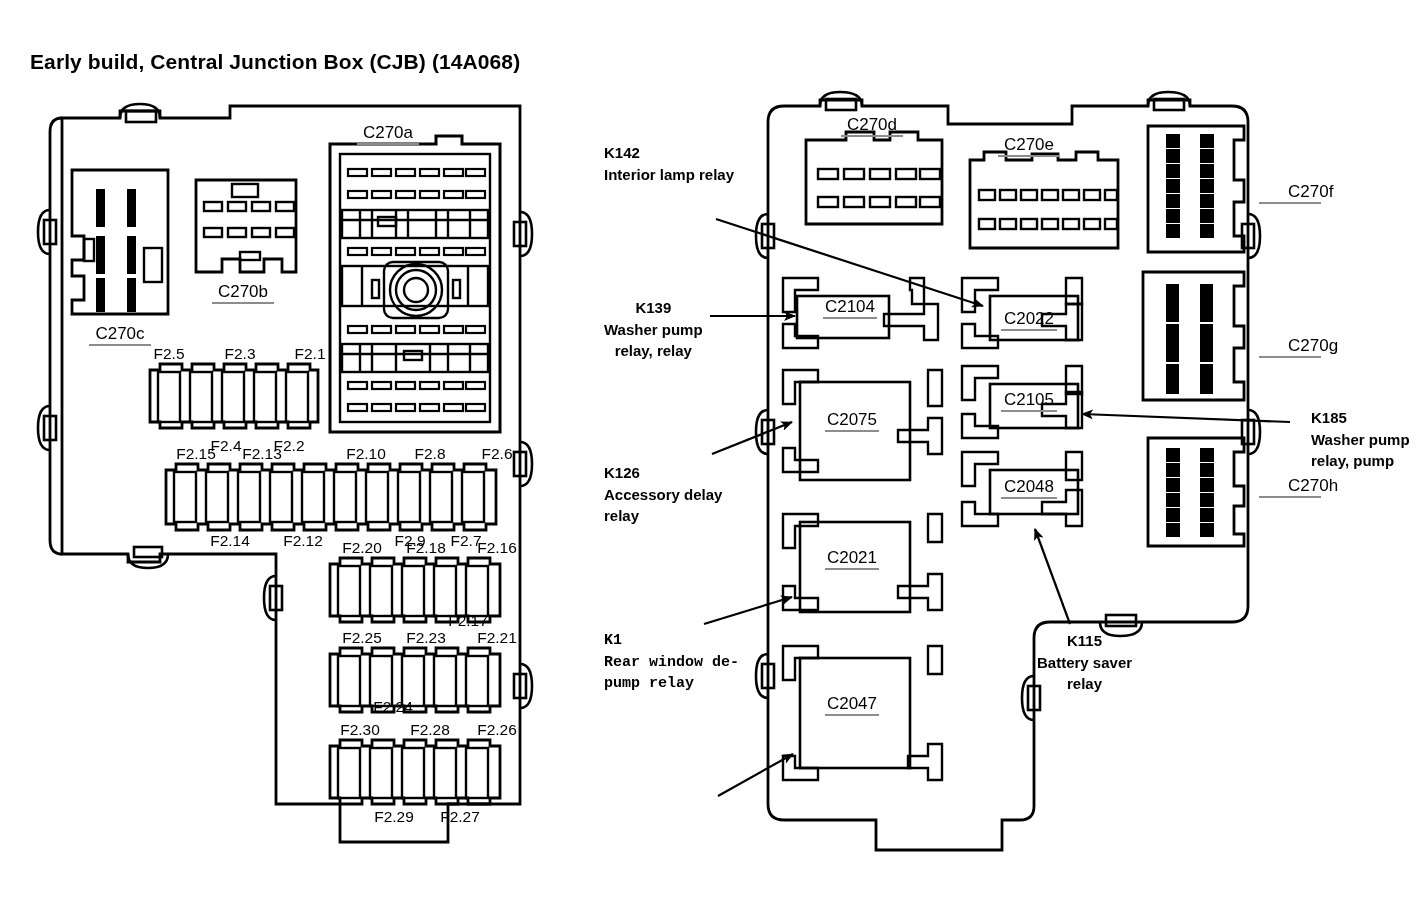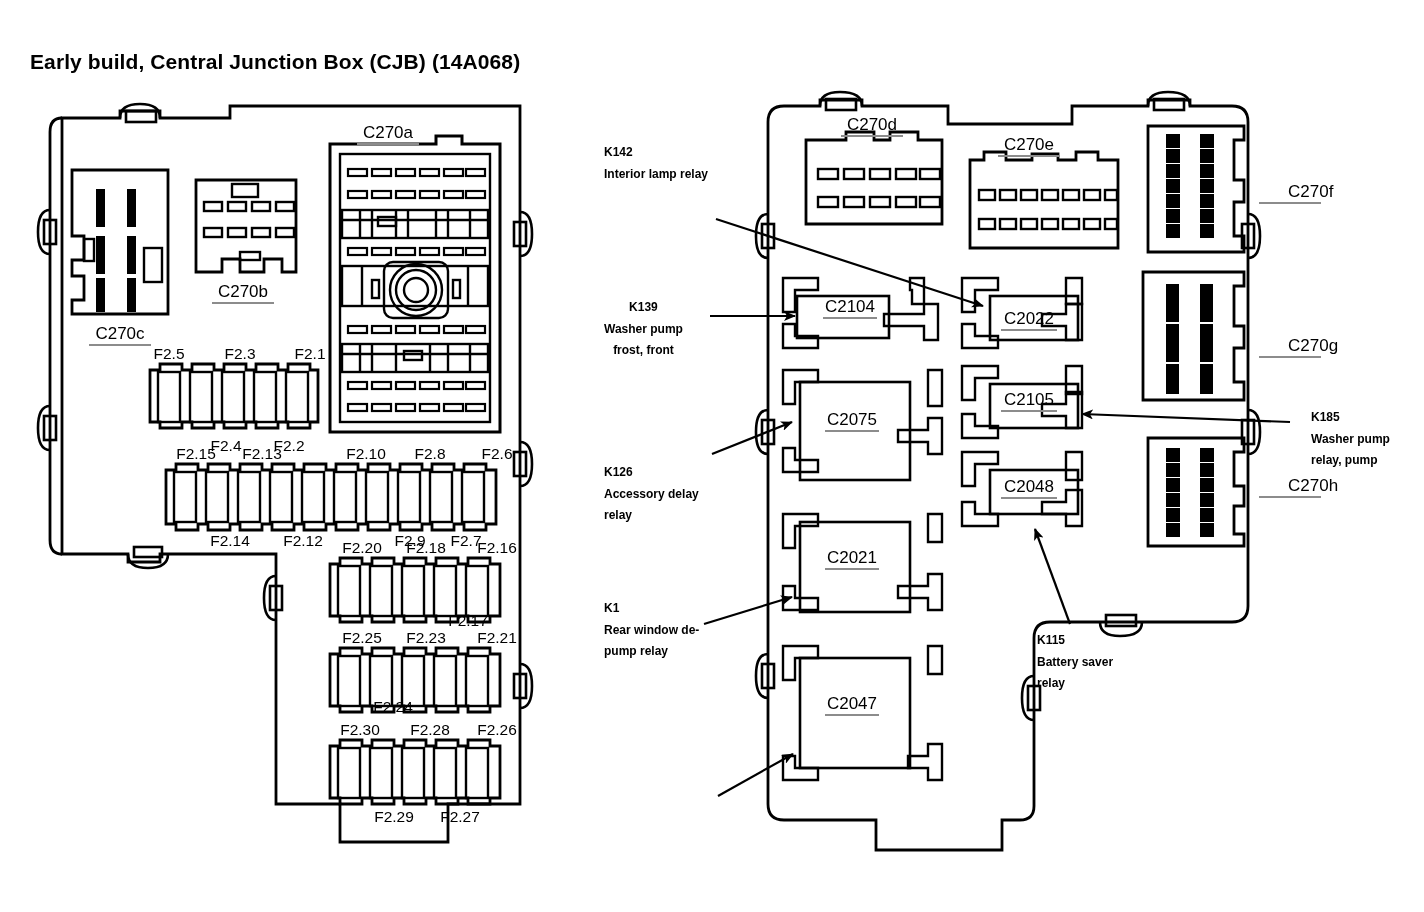--- a/index.html
+++ b/index.html
@@ -3,21 +3,21 @@
 <meta charset="utf-8">
 <style>
   html,body{margin:0;padding:0;background:#ffffff;}
   body{width:1424px;height:912px;position:relative;overflow:hidden;
        font-family:"Liberation Sans",sans-serif;color:#000;}
   #stage{position:relative;width:1375px;height:912px;margin-top:14px;}
   #diagram{position:absolute;left:0;top:0;}
   .ttl{position:absolute;left:30px;top:36px;font-size:21px;font-weight:bold;
        letter-spacing:.1px;white-space:nowrap;}
   .lbl{position:absolute;white-space:nowrap;}
-  .relay-lbl{font-size:12px;font-weight:bold;line-height:21.5px;}
+  .relay-lbl{font-size:15px;font-weight:bold;line-height:21.5px;}
   .relay-lbl .rid{display:block;}
   svg text{font-family:"Liberation Sans",sans-serif;}
 </style>
 </head>
 <body>
 
 <div id="stage">
 
   <div class="ttl">Early build, Central Junction Box (CJB) (14A068)</div>
 
@@ -600,41 +600,41 @@
   </svg>
 
   <div class="lbl relay-lbl" style="left:604px;top:128px;">
     <span class="rid">K142</span>
     <span>Interior lamp relay</span>
   </div>
 
   <div class="lbl relay-lbl" style="left:604px;top:283px;text-align:center;">
     <span class="rid">K139</span>
     <span class="rid">Washer pump</span>
-    <span>frost, front</span>
+    <span>relay, relay</span>
   </div>
 
   <div class="lbl relay-lbl" style="left:604px;top:448px;">
     <span class="rid">K126</span>
     <span class="rid">Accessory delay</span>
     <span>relay</span>
   </div>
 
-  <div class="lbl relay-lbl" style="left:604px;top:584px;">
+  <div class="lbl relay-lbl" style="left:604px;top:616px;font-family:Liberation Mono, monospace;">
     <span class="rid">K1</span>
     <span class="rid">Rear window de-</span>
     <span>pump relay</span>
   </div>
 
 
   <div class="lbl relay-lbl" style="left:1311px;top:393px;">
     <span class="rid">K185</span>
     <span class="rid">Washer pump</span>
     <span>relay, pump</span>
   </div>
 
-  <div class="lbl relay-lbl" style="left:1037px;top:616px;">
+  <div class="lbl relay-lbl" style="left:1037px;top:616px;text-align:center;">
     <span class="rid">K115</span>
     <span class="rid">Battery saver</span>
     <span>relay</span>
   </div>
 
 </div>
 
 </body></html>

